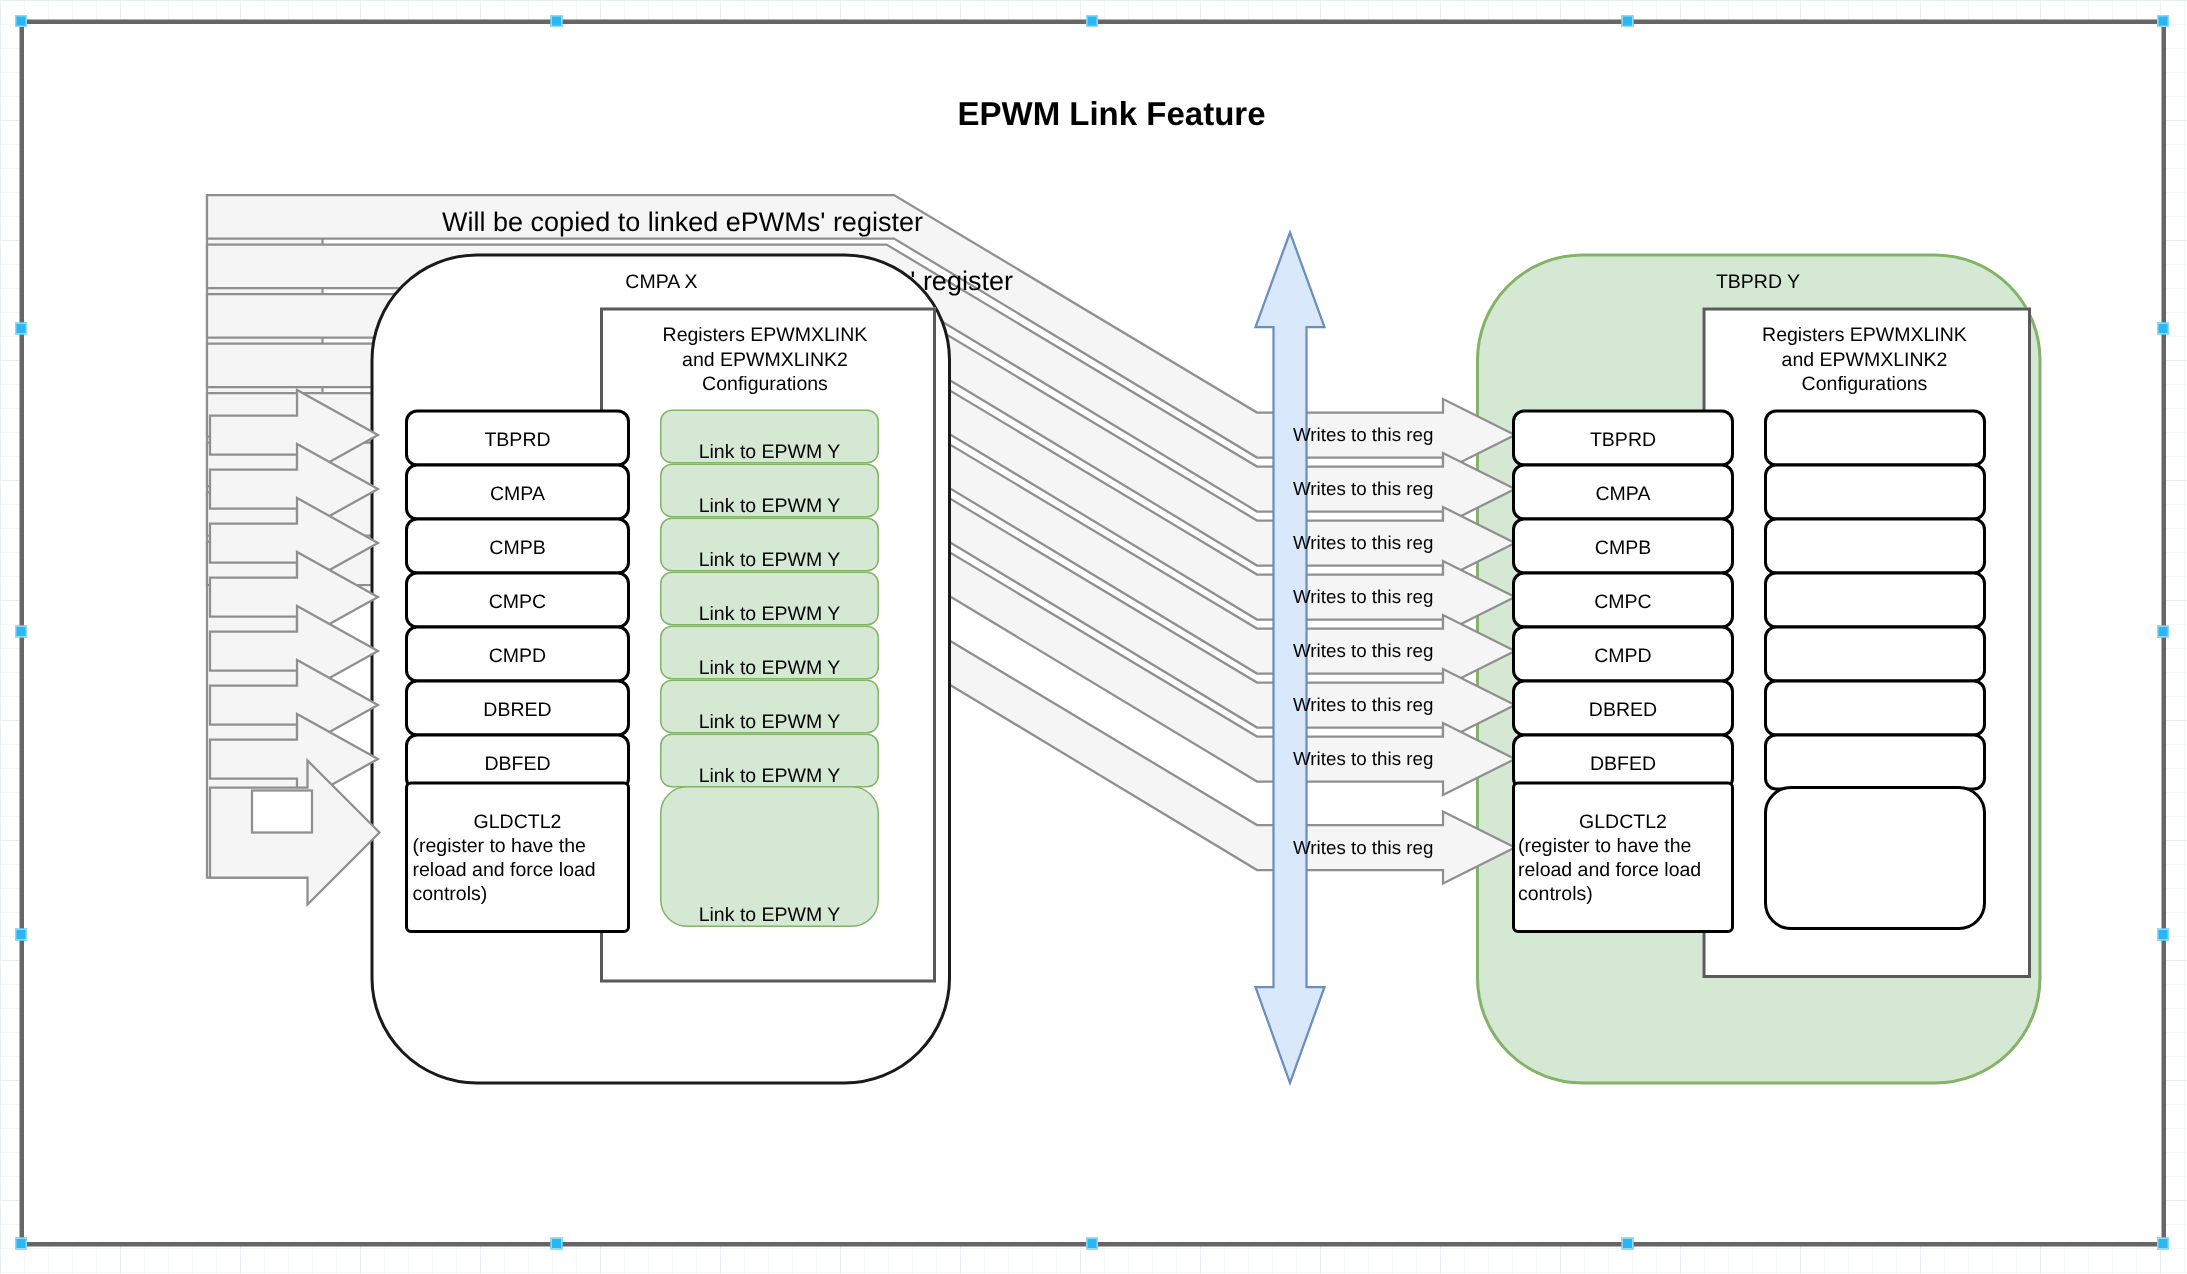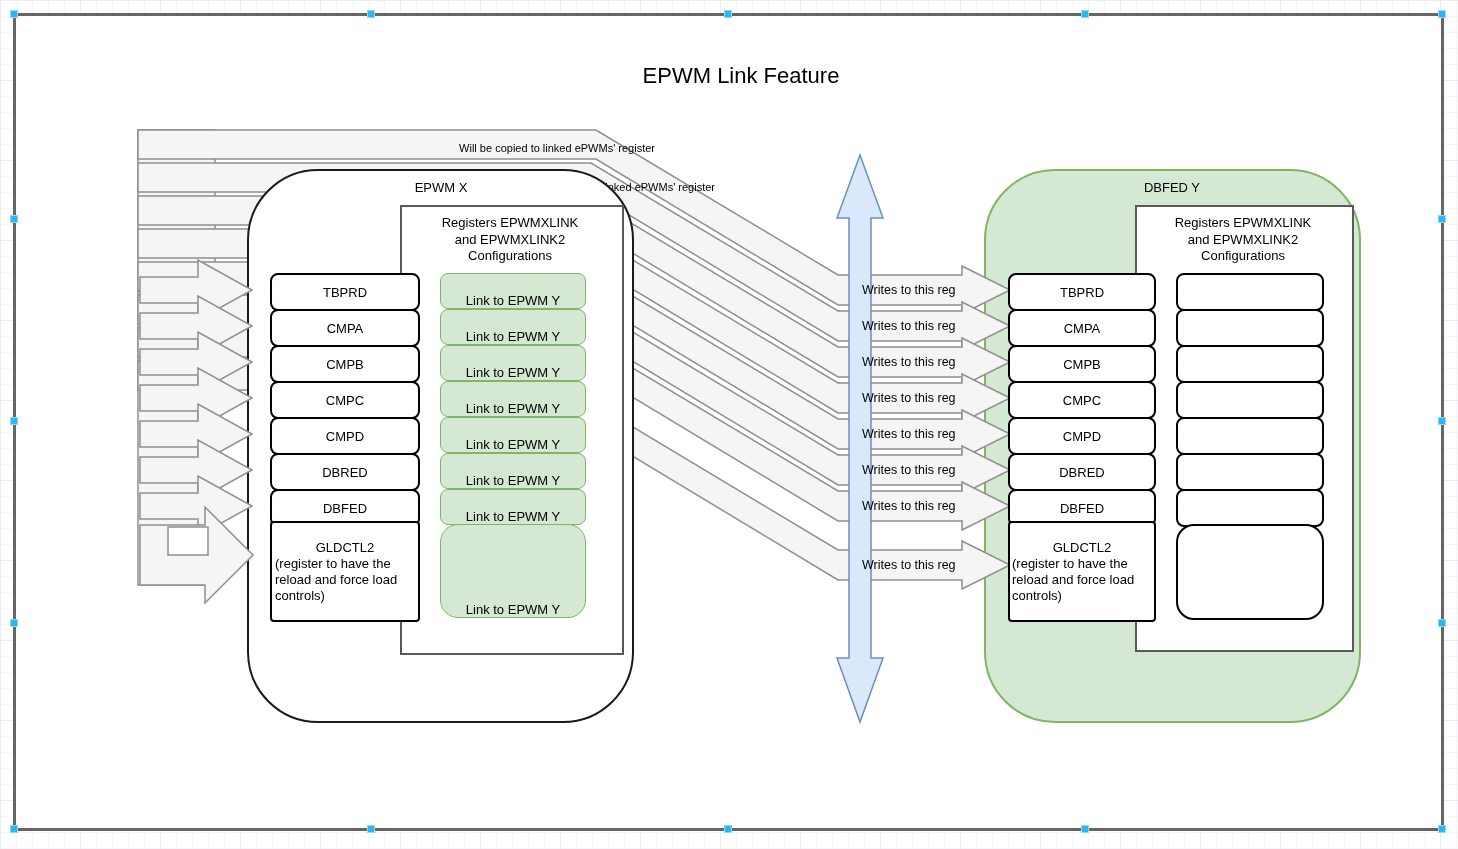--- a/index.html
+++ b/index.html
@@ -13,22 +13,22 @@
       linear-gradient(#f4f7fa 1px, transparent 1px),
       linear-gradient(90deg,#f4f7fa 1px, transparent 1px);
     background-size:80px 80px,80px 80px,16px 16px,16px 16px;
     position:relative;overflow:hidden;
   }
   .abs{position:absolute;}
   #canvas-rect{left:13px;top:13px;width:1425px;height:812px;background:#fff;border:3px solid #666;z-index:0;}
   svg{position:absolute;left:0;top:0;z-index:1;}
   #svg-front{z-index:3;}
   .txt{position:absolute;color:#000;font-size:13px;line-height:16px;text-align:center;z-index:4;}
-  .banner-txt{z-index:2;font-size:11px;text-align:right;}
-  #page-title{font-size:22px;font-weight:normal;line-height:24px;}
+  .banner-txt{z-index:2;font-size:18px;}
+  #page-title{font-size:22px;font-weight:bold;line-height:24px;}
   .reg-box{position:absolute;background:#fff;border:2px solid #000;border-radius:8px;
     display:flex;align-items:center;justify-content:center;font-size:13px;z-index:4;}
   .reg-big{border-radius:4px;flex-direction:column;line-height:16px;}
   .link-box{position:absolute;background:#d5e8d4;border:1.5px solid #82b366;border-radius:8px;
     display:flex;align-items:flex-end;justify-content:center;font-size:13px;z-index:4;}
   .link-big{border-radius:18px;}
   .cfg-box{position:absolute;background:#fff;border:2px solid #595959;z-index:3;}
   .cfg-hdr{position:absolute;font-size:13px;line-height:16.5px;text-align:center;z-index:4;}
   .writes{position:absolute;font-size:12.5px;line-height:18px;text-align:left;z-index:4;white-space:nowrap;}
   .handle{position:absolute;width:6px;height:6px;background:#29b6f2;border:1px solid #8fd9f7;z-index:5;}
@@ -70,21 +70,21 @@
     <path d="M140,457 H198 V440 L252,470 L198,500 V483 H140 Z"></path>
     <path d="M140,493 H198 V476 L252,506 L198,536 V519 H140 Z"></path>
     <path d="M140,525 H205 V507 L253,555 L205,603 V585 H140 Z"></path>
     <rect x="168" y="527" width="40" height="28" fill="#ffffff"></rect>
   </g>
   <path d="M860,155 L883,218 L871,218 L871,658 L883,658 L860,722 L837,658 L849,658 L849,218 L837,218 Z" fill="#dae8fc" stroke="#6c8ebf" stroke-width="1.5"></path>
 </svg>
 
 <div id="page-title" class="txt abs" style="left:429px;top:64px;width:624px;">EPWM Link Feature</div>
 
-<div class="txt abs" style="left:341px;top:180px;width:200px;">EPWM X</div>
+<div class="txt abs" style="left:341px;top:180px;width:200px;">CMPA X</div>
 <div class="cfg-box abs" style="left:400px;top:205px;width:220px;height:446px;"></div>
 <div class="cfg-hdr abs" style="left:435px;top:215px;width:150px;">Registers EPWMXLINK and EPWMXLINK2 Configurations</div>
 
 <div class="reg-box" style="left:270px;top:273px;width:146px;height:34px;">
     <span>TBPRD</span>
   </div>
 <div class="reg-box" style="left:270px;top:309px;width:146px;height:34px;">
     <span>CMPA</span>
   </div>
 <div class="reg-box" style="left:270px;top:345px;width:146px;height:34px;">
@@ -134,21 +134,21 @@
 
 <div class="writes" style="left:862px;top:281px;">Writes to this reg</div>
 <div class="writes" style="left:862px;top:317px;">Writes to this reg</div>
 <div class="writes" style="left:862px;top:353px;">Writes to this reg</div>
 <div class="writes" style="left:862px;top:389px;">Writes to this reg</div>
 <div class="writes" style="left:862px;top:425px;">Writes to this reg</div>
 <div class="writes" style="left:862px;top:461px;">Writes to this reg</div>
 <div class="writes" style="left:862px;top:497px;">Writes to this reg</div>
 <div class="writes" style="left:862px;top:556px;">Writes to this reg</div>
 
-<div class="txt abs" style="left:1072px;top:180px;width:200px;">DBFED Y</div>
+<div class="txt abs" style="left:1072px;top:180px;width:200px;">TBPRD Y</div>
 <div class="cfg-box abs" style="left:1135px;top:205px;width:215px;height:443px;"></div>
 <div class="cfg-hdr abs" style="left:1168px;top:215px;width:150px;">Registers EPWMXLINK and EPWMXLINK2 Configurations</div>
 
 <div class="reg-box" style="left:1008px;top:273px;width:144px;height:34px;">
     <span>TBPRD</span>
   </div>
 <div class="reg-box" style="left:1008px;top:309px;width:144px;height:34px;">
     <span>CMPA</span>
   </div>
 <div class="reg-box" style="left:1008px;top:345px;width:144px;height:34px;">

